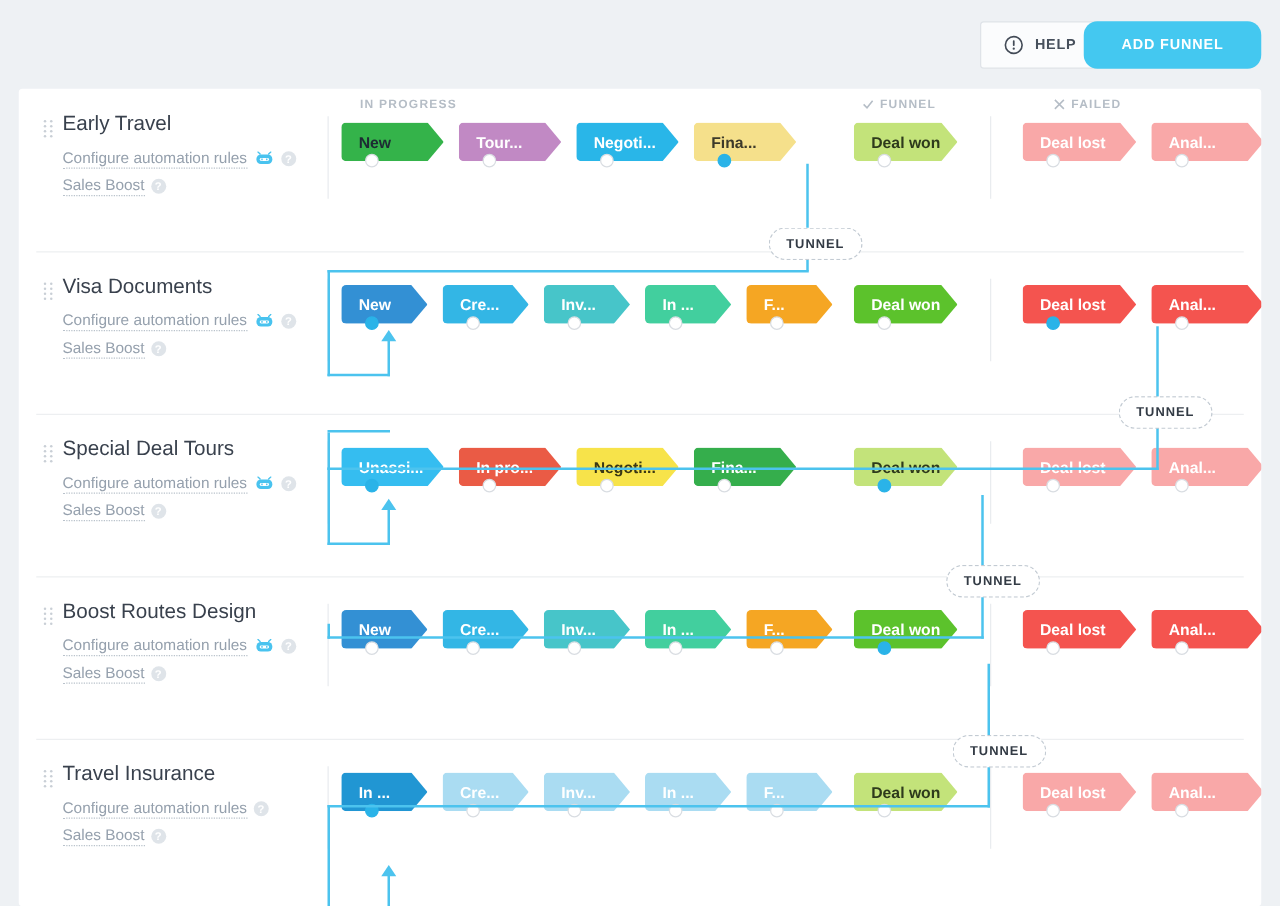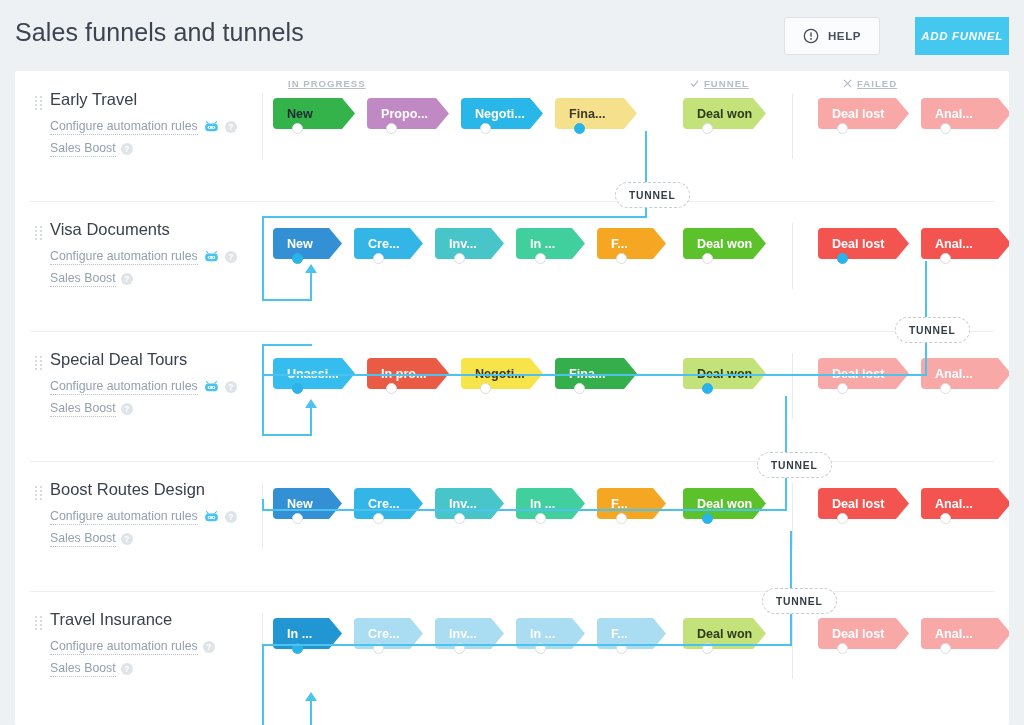--- a/index.html
+++ b/index.html
@@ -23,25 +23,25 @@
     position: absolute; right: 144px; top: 17px;
     width: 96px; height: 38px;
     background: #fbfcfd; border: 1px solid #dfe3e8; border-radius: 3px;
     display: flex; align-items: center; justify-content: center; gap: 9px;
     cursor: pointer;
   }
   .help-btn .lbl { font-size: 11.5px; font-weight: bold; color: #47505c; letter-spacing: .6px; }
   .ico-excl { width: 16px; height: 16px; display:block; }
   .add-btn {
     position: absolute; right: 15px; top: 17px;
-    width: 94px; height: 38px;
-    background: #44c8f0; border-radius: 0;
+    width: 142px; height: 38px;
+    background: #44c8f0; border-radius: 11px;
     display: flex; align-items: center; justify-content: center;
     font-size: 11.5px; font-weight: bold; color: #fff; letter-spacing: .7px;
-    cursor: pointer; border: none; font-style: italic;
+    cursor: pointer; border: none;
   }
 
   
   .card {
     position: absolute; left: 15px; top: 71px;
     width: 994px; height: 654px;
     background: #fff; border-radius: 3px;
     overflow: hidden;
   }
 
@@ -81,21 +81,21 @@
   .vsep {
     position: absolute; width: 1px; background: #e9ecef;
   }
   .vsep.left  { left: 247px; top: 22px; height: 66px; }
   .vsep.mid   { left: 777px; top: 22px; height: 66px; }
 
   
   .col-cap {
     position: absolute; font-size: 9.6px; font-weight: bold;
     color: #b5bdc6; letter-spacing: 1px; white-space: nowrap;
-    display: flex; align-items: center; gap: 5px; text-decoration: underline;
+    display: flex; align-items: center; gap: 5px;
   }
 
   
   .chip {
     position: absolute; height: 31px;
     display: flex; align-items: center;
     padding-left: 14px;
     font-size: 12.6px; font-weight: bold;
     clip-path: polygon(0 0, calc(100% - 13px) 0, 100% 50%, calc(100% - 13px) 100%, 0 100%);
     border-radius: 4px 0 0 4px;
@@ -121,21 +121,20 @@
   .arrow-up {
     position: absolute; width: 0; height: 0;
     border-left: 6px solid transparent; border-right: 6px solid transparent;
     border-bottom: 9px solid #4cc3ee;
   }
 </style>
 </head>
 <body>
 
 <div class="header">
-  <div class="page-title">Sales funnels and tunnels</div>
 
   <div class="help-btn">
     <svg class="ico-excl" viewBox="0 0 16 16">
       <circle cx="8" cy="8" r="6.7" fill="none" stroke="#434b57" stroke-width="1.3"></circle>
       <rect x="7.3" y="4.2" width="1.4" height="4.6" rx=".6" fill="#434b57"></rect>
       <circle cx="8" cy="10.9" r=".9" fill="#434b57"></circle>
     </svg>
     <span class="lbl">HELP</span>
   </div>
 
@@ -183,21 +182,21 @@
         <span>FUNNEL</span>
         </div>
         <div class="col-cap" style="left:828px;top:7px;">
         <svg width="9" height="9" viewBox="0 0 10 10">
           <path d="M1 1 L9 9 M9 1 L1 9" fill="none" stroke="#b5bdc6" stroke-width="1.4"></path>
           </svg>
         <span>FAILED</span>
         </div>
         <div class="chip" style="left:258px;top:27px;width:82px;background:#34b34a;color:#1d2b33;">New</div>
         <div class="dot" style="left:277px;top:52px;"></div>
-        <div class="chip" style="left:352px;top:27px;width:82px;background:#c189c4;color:#ffffff;">Propo...</div>
+        <div class="chip" style="left:352px;top:27px;width:82px;background:#c189c4;color:#ffffff;">Tour...</div>
         <div class="dot" style="left:371px;top:52px;"></div>
         <div class="chip" style="left:446px;top:27px;width:82px;background:#29b6e8;color:#ffffff;">Negoti...</div>
         <div class="dot" style="left:465px;top:52px;"></div>
         <div class="chip" style="left:540px;top:27px;width:82px;background:#f5e08b;color:#3d3a2a;">Fina...</div>
         <div class="dot on" style="left:559px;top:52px;"></div>
         <div class="chip" style="left:668px;top:27px;width:83px;background:#c3e37a;color:#2e3a1c;">Deal won</div>
         <div class="dot" style="left:687px;top:52px;"></div>
         <div class="chip" style="left:803px;top:27px;width:91px;background:#f9a8a8;color:#ffffff;">Deal lost</div>
         <div class="dot" style="left:822px;top:52px;"></div>
         <div class="chip" style="left:906px;top:27px;width:90px;background:#f9a8a8;color:#ffffff;">Anal...</div>

